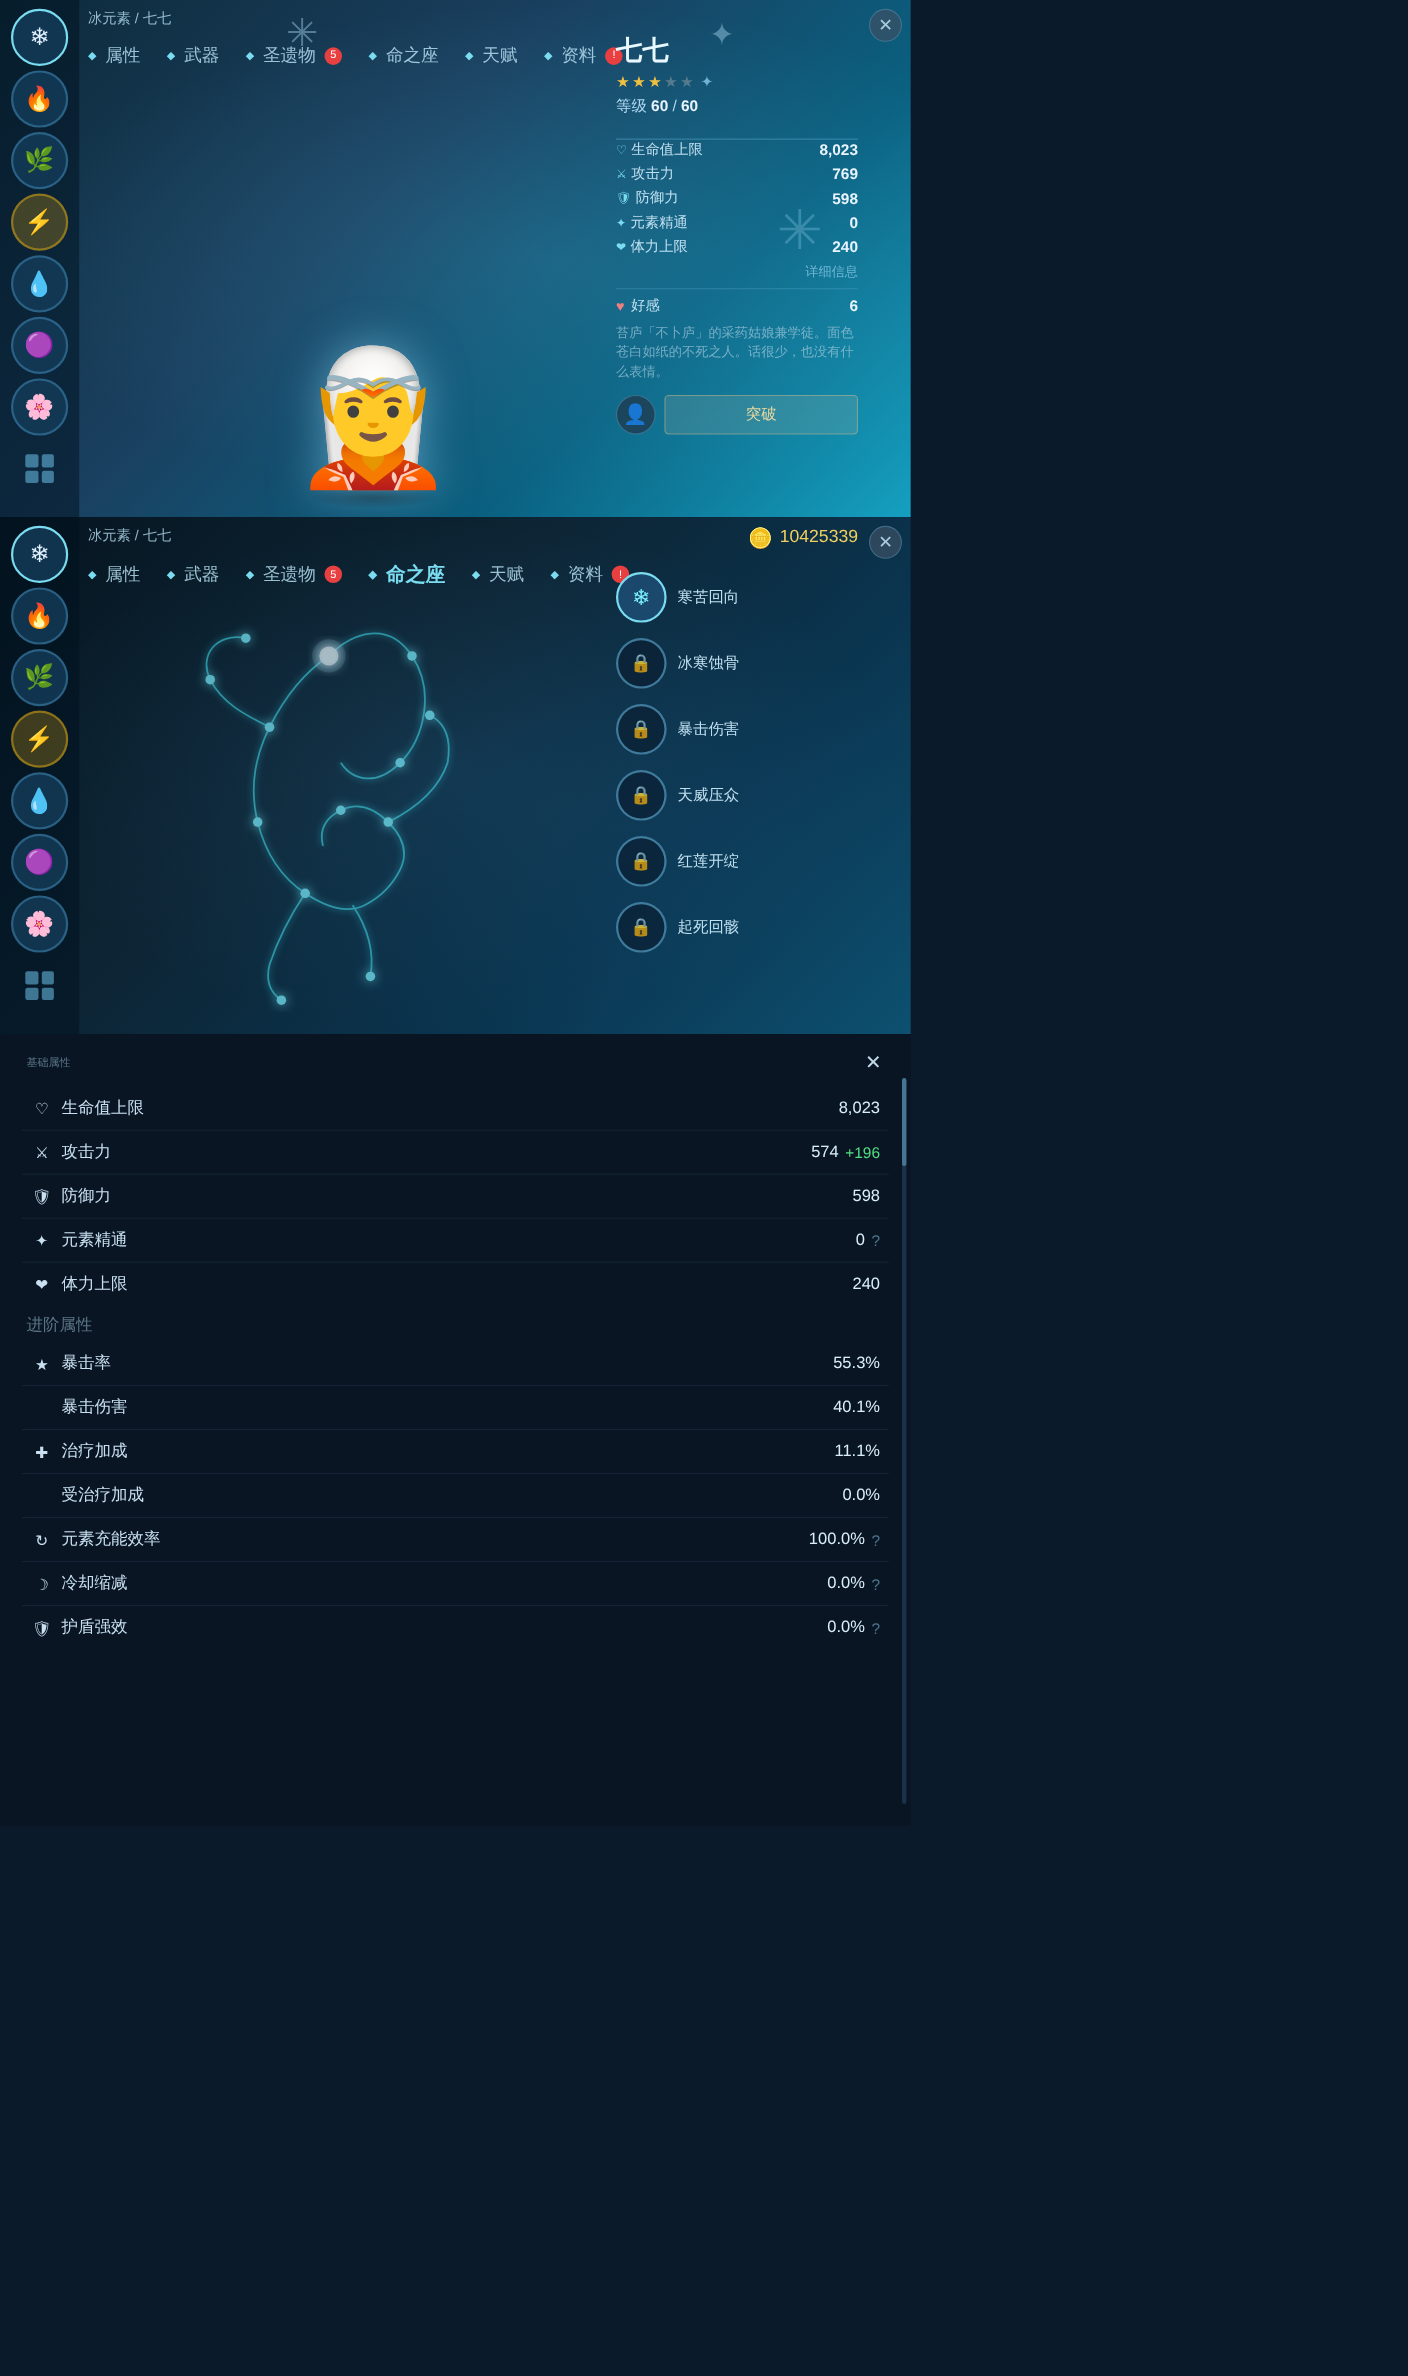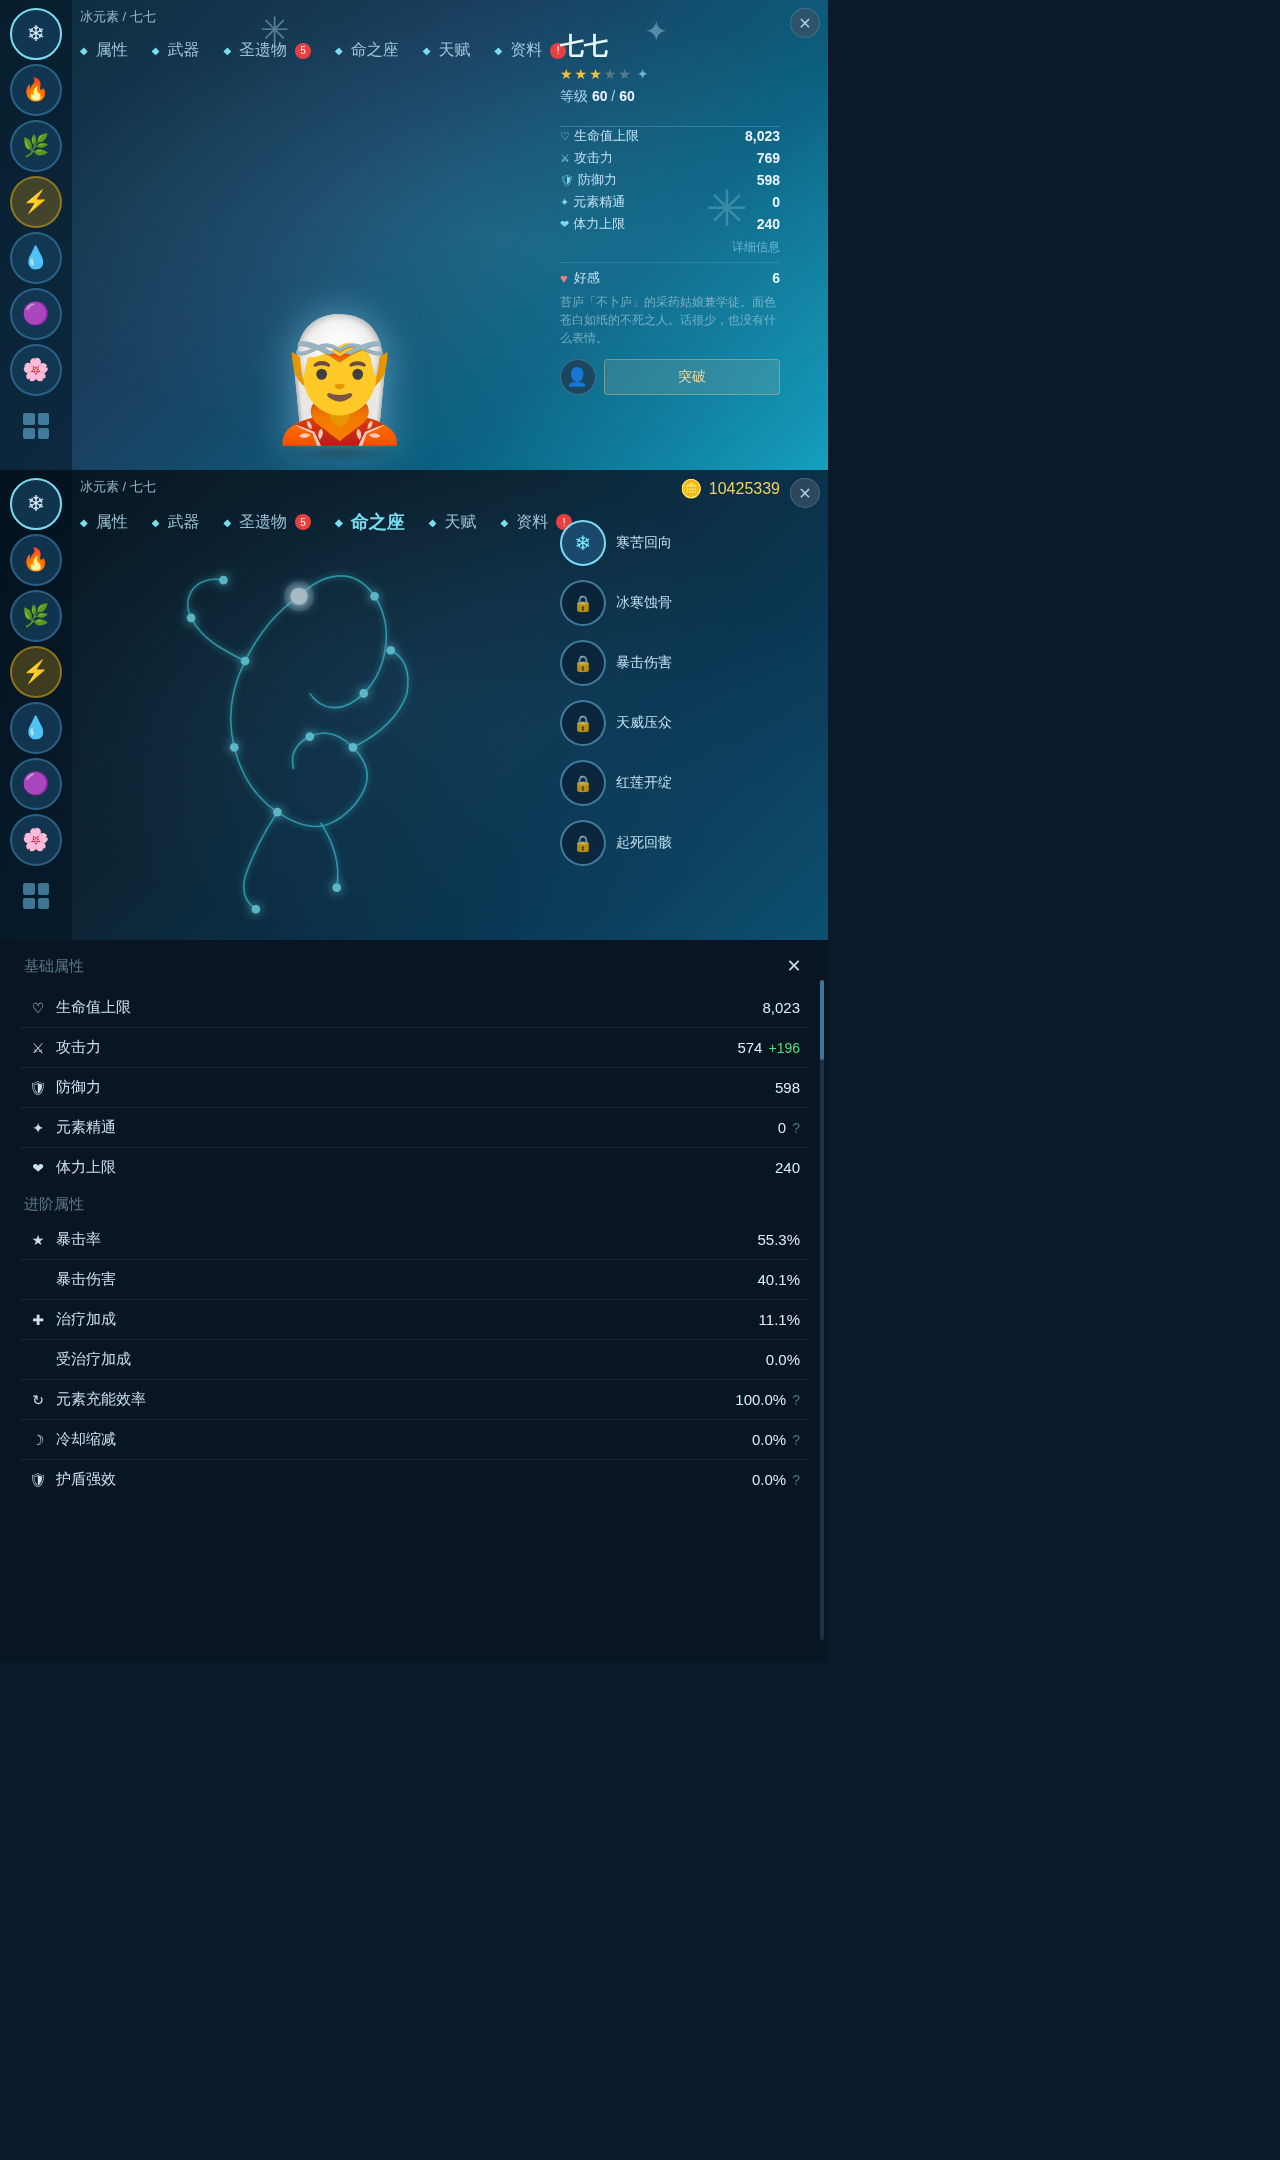--- a/index.html
+++ b/index.html
@@ -573,21 +573,21 @@
       </div>
       <span class="skill-name">起死回骸</span>
     </div>
   </div>
 
   <div class="close-btn-p1">✕</div>
 </div>
 
 <div class="panel3">
   <div class="panel3-header">
-    <span class="section-label" style="margin:0; font-size:15px;">基础属性</span>
+    <span class="section-label" style="margin:0; font-size:10px;">基础属性</span>
     <div class="close-btn-p3">✕</div>
   </div>
 
   <div>
 
     <div class="stat-row-p3">
       <div class="stat-left">
         <span class="stat-icon-p3">♡</span>
         <span>生命值上限</span>
       </div>

